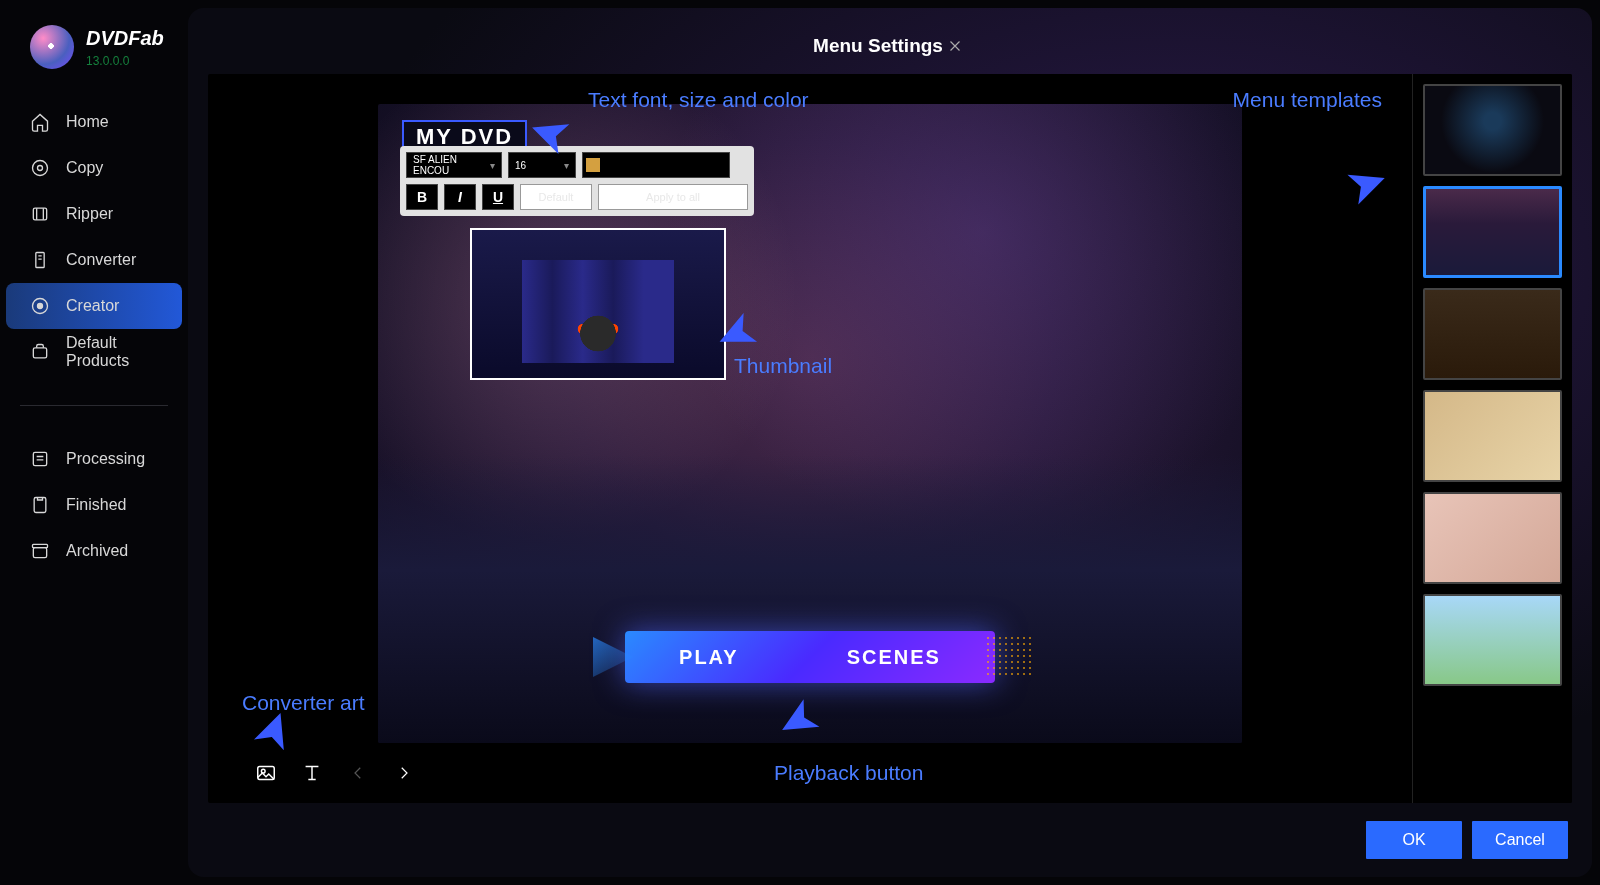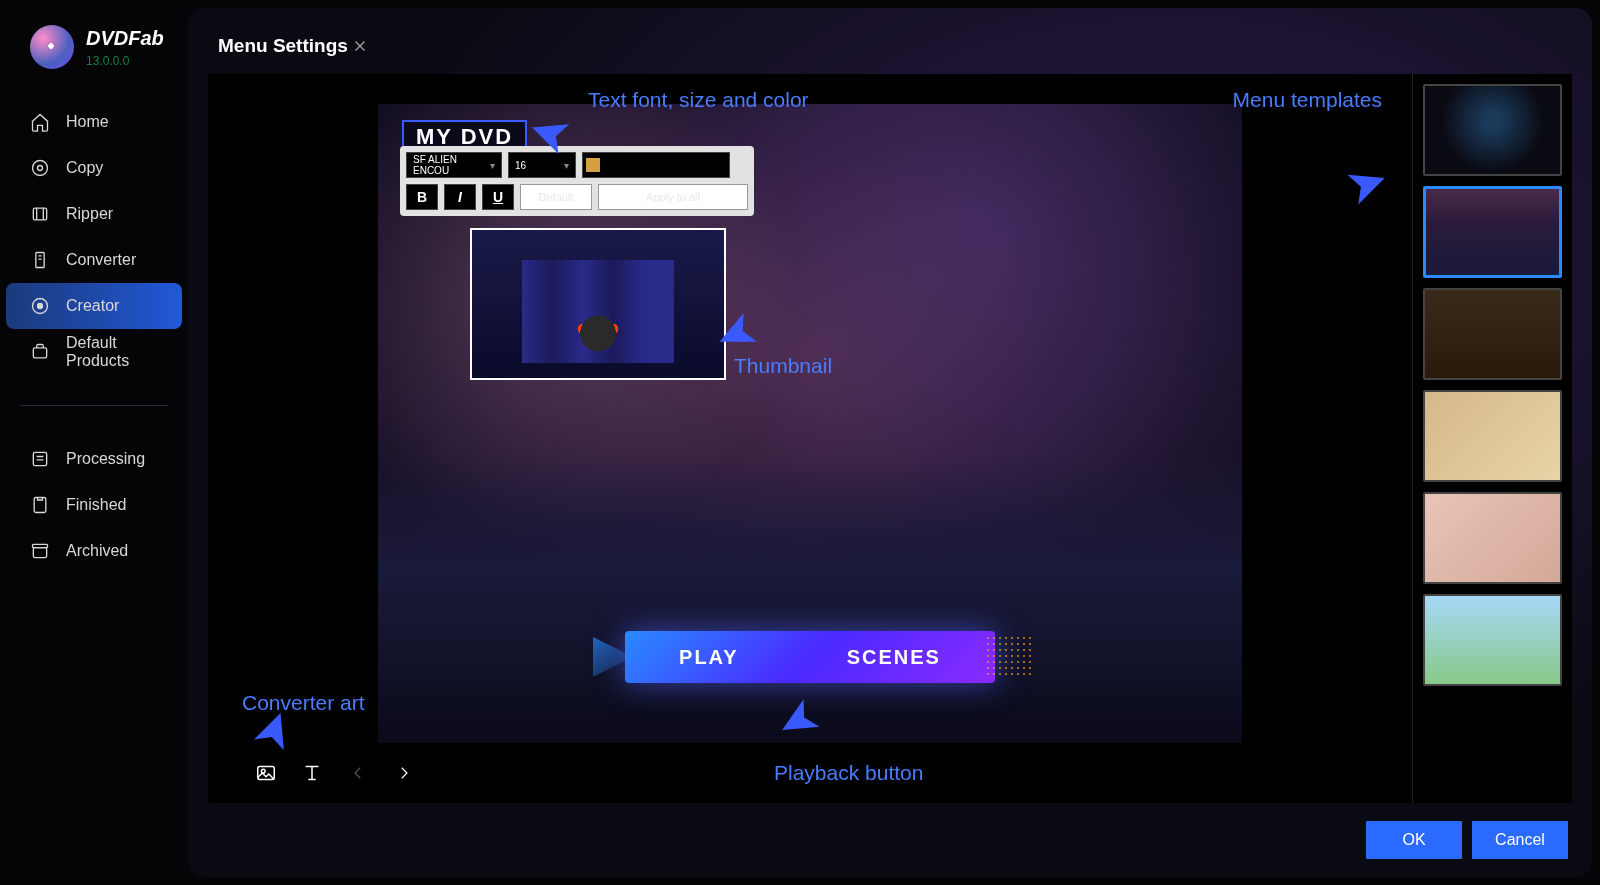--- a/index.html
+++ b/index.html
@@ -15,21 +15,21 @@
 .brand-ver { font-size: 12px; color: #15803d; margin-top: 4px; }
 
 .nav { padding: 10px 0; }
 .nav-item { display: flex; align-items: center; height: 46px; padding: 0 30px; gap: 16px; cursor: pointer; color: #d8d8d8; font-size: 16px; }
 .nav-item.active { background: linear-gradient(90deg, #1a3a7a, #2258d8); border-radius: 8px; margin: 0 6px; padding: 0 24px; }
 .nav-item .icon { width: 20px; height: 20px; flex-shrink:0; }
 .nav-sep { height: 1px; background: #2a2a30; margin: 20px 20px; }
 
 
 .dialog { flex: 1; margin: 8px 8px 8px 0; background: radial-gradient(ellipse at 70% 30%, #2a1a4a 0%, #0a0a12 60%); border-radius: 16px; display:flex; flex-direction:column; padding: 20px 20px 14px 20px; overflow:hidden; }
-.dialog-header { display:flex; justify-content:flex-start; align-items:center; padding: 6px 10px 16px 10px; }
+.dialog-header { display:flex; justify-content:center; align-items:center; padding: 6px 10px 16px 10px; }
 .dialog-title { font-size: 19px; font-weight: 600; color: #fff; }
 .close-btn { width: 24px; height: 24px; color: #aaa; cursor:pointer; font-size:20px; display:flex; align-items:center; justify-content:center; }
 
 .dialog-body { flex:1; background: #000; border-radius: 2px; display:flex; overflow:hidden; }
 .preview-area { flex:1; position:relative; padding: 30px 30px 10px 30px; display:flex; flex-direction:column; }
 .canvas { flex:1; position:relative; background: radial-gradient(ellipse at 50% 40%, #4a2a4a 0%, #2a1a3a 40%, #0a0a1a 100%); border-radius:2px; overflow:hidden; margin-bottom: 10px; }
 .canvas::before { content:''; position:absolute; inset:0; background: radial-gradient(circle at 20% 30%, rgba(255,180,200,0.2), transparent 30%), radial-gradient(circle at 70% 20%, rgba(120,80,180,0.3), transparent 40%); }
 .canvas::after { content:''; position:absolute; bottom:0; left:0; right:0; height:45%; background: linear-gradient(to top, #0a0a1a 0%, #1a1a3a 60%, transparent 100%); }
 
 .dvd-title { position:absolute; top:16px; left:24px; background:#0a0a1a; border:2px solid #3a5aff; padding:2px 12px; color:#fff; font-weight:700; font-size:22px; letter-spacing:2px; z-index:5; }

